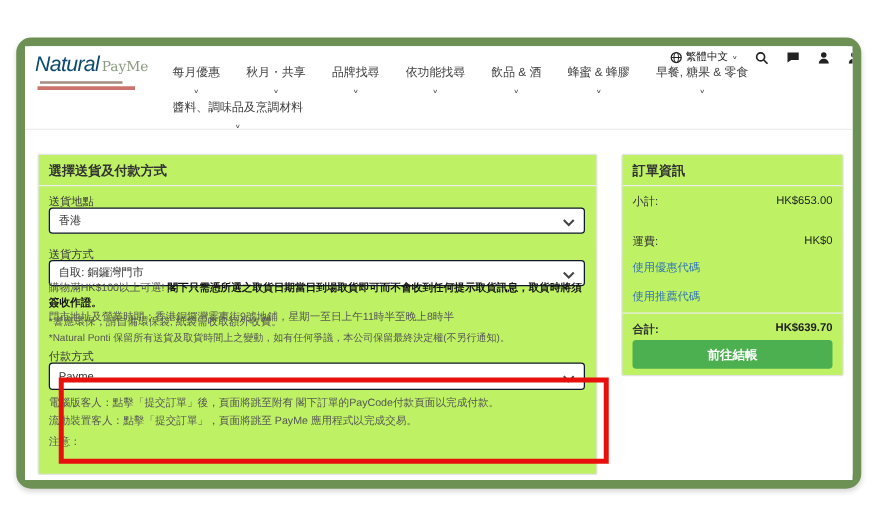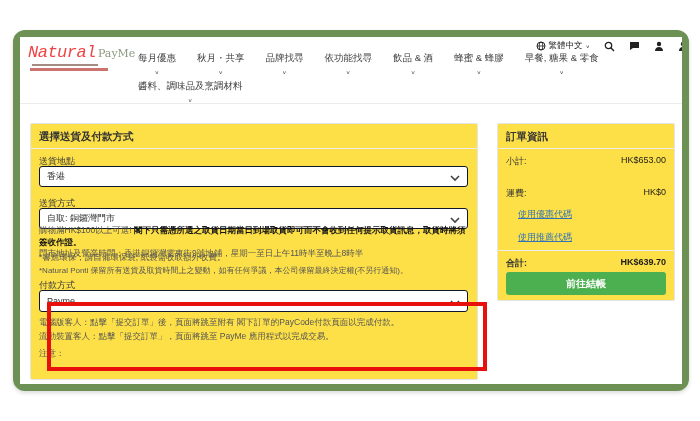--- a/index.html
+++ b/index.html
@@ -18,33 +18,33 @@
 
   
   .topbar{position:absolute;top:2px;right:0;display:flex;align-items:center;gap:14px;height:14px;}
   .lang{display:flex;align-items:center;gap:3px;font-size:8.5px;color:#222;cursor:pointer;}
   .lang .chev{font-size:6px;color:#444;transform:scaleY(.7);}
   .tico{display:flex;align-items:center;cursor:pointer;}
   .tico.clip{margin-right:-6px;}
 
   
   .logo{position:absolute;left:8px;top:6px;width:110px;}
-  .logo-script{font-family:Liberation Mono, monospace;font-style:italic;font-size:17px;color:#ef4444;letter-spacing:-0.5px;line-height:17px;}
+  .logo-script{font-family:Liberation Sans, sans-serif;font-style:italic;font-size:17px;color:#0c4a6e;letter-spacing:-0.5px;line-height:17px;}
   .logo-rest{font-family:"DejaVu Serif",serif;font-size:11px;color:#8b9a80;margin-left:2px;}
   .tagline-bar1{margin-top:3px;margin-left:4px;width:66px;height:2px;background:#8d6f62;opacity:.8;}
   .tagline-bar2{margin-top:2px;margin-left:2px;width:78px;height:3px;background:#c25a52;opacity:.85;}
 
   .nav1{position:absolute;left:118px;top:15px;display:flex;gap:21px;white-space:nowrap;}
   .nav2{position:absolute;left:118px;top:43px;display:flex;gap:21px;white-space:nowrap;}
   .nav-item{font-size:9.5px;color:#3d3d3d;display:flex;align-items:center;gap:3px;cursor:pointer;flex-direction:column;}
   .nav-item .chev{font-size:6.5px;color:#555;transform:scaleY(.7);margin-top:1px;}
   .hdr-divider{position:absolute;left:0;right:0;top:66px;height:1px;background:#ececec;}
 
   
-  .card{position:absolute;background:#fde047;border:1px solid #e4e4e4;border-radius:2px;}
+  .card{position:absolute;background:#bef264;border:1px solid #e4e4e4;border-radius:2px;}
   .card-title{position:absolute;left:8px;top:6px;font-size:10.5px;font-weight:bold;color:#333;}
   .card-divider{position:absolute;left:0;right:0;top:24px;height:1px;background:#ececec;}
 
   .left-card{left:10px;top:86px;width:446px;height:255px;}
   .right-card{left:477px;top:86px;width:176px;height:176px;}
 
   .flabel{position:absolute;left:8px;font-size:9px;color:#3a3a3a;}
   .fselect{
     position:absolute;left:8px;width:429px;height:21px;box-sizing:border-box;
     border:1px solid #0f172a;border-radius:3px;background:#fff;
@@ -60,21 +60,21 @@
 
   
   .redbox{
     position:absolute;left:27px;top:265px;width:432px;height:61px;
     border:4px solid #e8100c;z-index:30;pointer-events:none;
   }
 
   
   .orow{position:absolute;left:8px;right:8px;display:flex;justify-content:space-between;font-size:9px;color:#333;}
   .orow .oval{color:#1d1d1d;margin-left:20px;}
-  .olink{position:absolute;left:20px;font-size:9px;color:#3274b7;cursor:pointer;text-decoration:underline;}
+  .olink{position:absolute;left:8px;font-size:9px;color:#3274b7;cursor:pointer;}
   .odivider{position:absolute;left:0;right:0;height:1px;background:#ececec;}
   .ototal{font-weight:bold;}
   .checkout-btn{
     position:absolute;left:8px;top:148px;width:160px;height:23px;
     background:#4caf50;border-radius:3px;color:#fff;font-size:10px;font-weight:bold;
     display:flex;align-items:center;justify-content:center;cursor:pointer;
   }
 </style>
 </head>
 <body>

